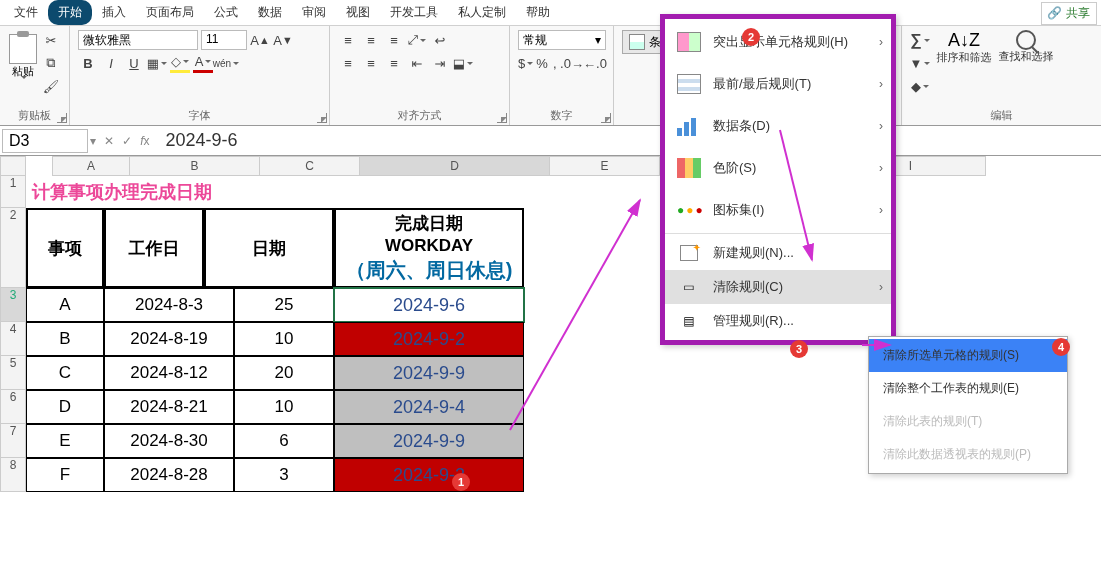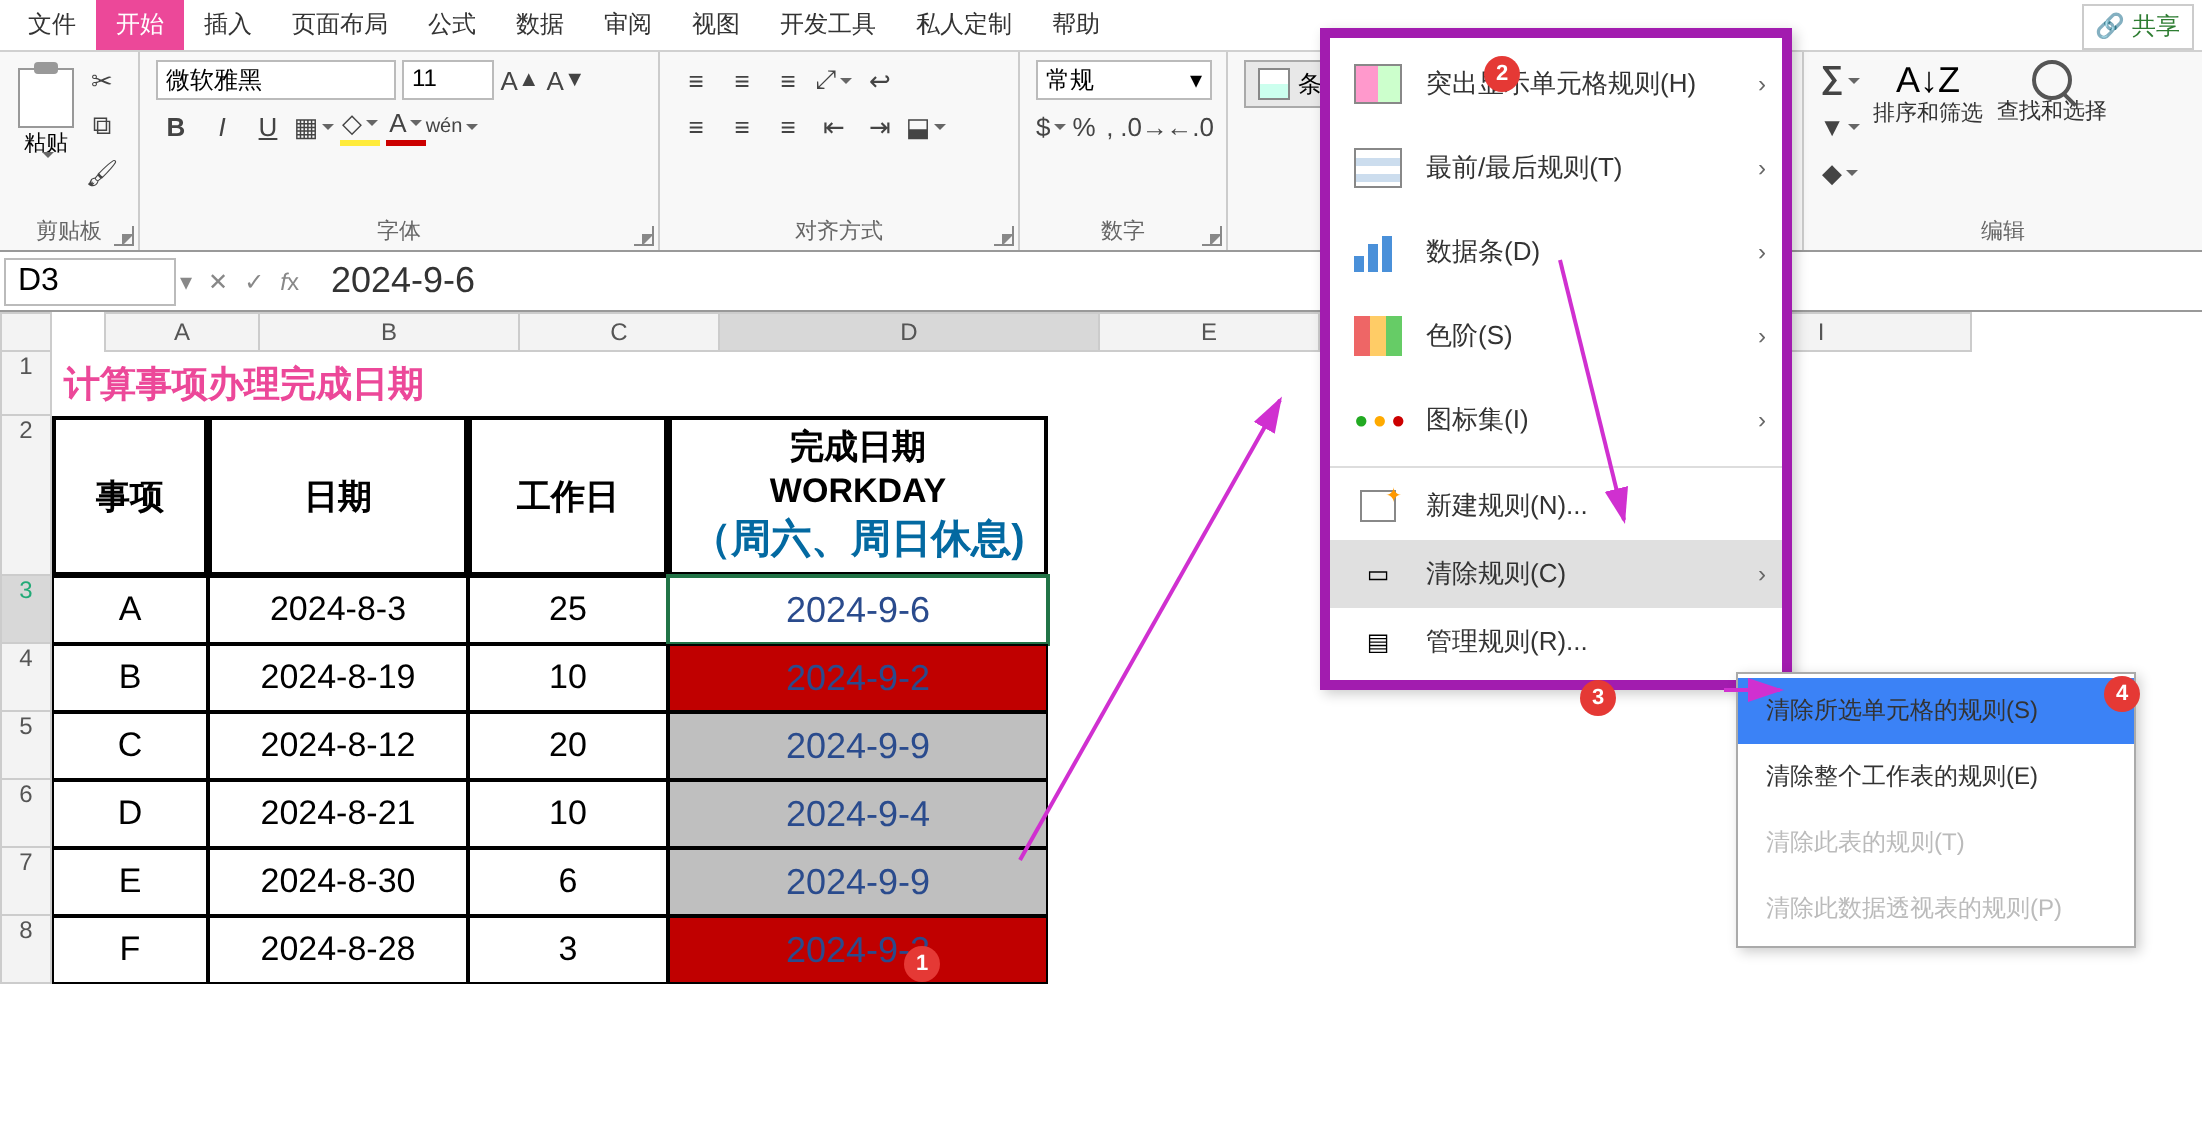--- a/index.html
+++ b/index.html
@@ -1,21 +1,21 @@
 <!DOCTYPE html>
 <html><head>
 <meta charset="utf-8">
 <style>
 * { box-sizing: border-box; margin: 0; padding: 0; font-family: "Microsoft YaHei", sans-serif; }
 body { background: #fff; width: 1101px; height: 570px; overflow: hidden; position: relative; font-size: 12px; }
 
 
 .menubar { display:flex; align-items:center; height:26px; border-bottom:1px solid #d0d0d0; padding-left:4px; background:#fff; position:relative;}
 .menu-item { padding:4px 10px; color:#333; cursor:pointer;}
-.menu-item.active { background:#ec4899; color:#fff;}
+.menu-item.active { background:#0c4a6e; color:#fff;border-radius:10px;}
 .share { position:absolute; right:4px; top:2px; color:#2e7d32; font-size:12px; border:1px solid #ccc; padding:2px 6px;}
 
 
 .ribbon { display:flex; height:100px; border-bottom:1px solid #999; background:#f8f8f8; }
 .group { border-right:1px solid #ccc; padding:4px 8px 2px 8px; display:flex; flex-direction:column; justify-content:space-between; position:relative;}
 .group-label { text-align:center; color:#666; font-size:11px; padding-top:2px;}
 .corner { position:absolute; right:2px; bottom:2px; width:10px; height:10px; border-right:1px solid #888; border-bottom:1px solid #888; }
 .corner::after{content:"";position:absolute;right:-1px;bottom:-1px;border:3px solid transparent;border-left-color:#888;border-top-color:#888;}
 
 .g-clip { width:70px; }
@@ -280,22 +280,22 @@
   </div>
 
   <div class="gridrow">
     <div class="rowhdr rh-1">1</div>
     <div class="cell cw-A rh-1 title-cell" style="border:none;width:498px;">计算事项办理完成日期</div>
   </div>
 
   <div class="gridrow">
     <div class="rowhdr rh-2">2</div>
     <div class="th cw-A rh-2">事项</div>
+    <div class="th cw-C rh-2">工作日</div>
     <div class="th cw-B rh-2">日期</div>
-    <div class="th cw-C rh-2">工作日</div>
     <div class="th th-d cw-D rh-2">
       <div>完成日期</div>
       <div>WORKDAY</div>
       <div class="red">（周六、周日休息)</div>
     </div>
   </div>
 
   <div id="data-rows">
       <div class="gridrow">
         <div class="rowhdr rh-s sel">3</div>

